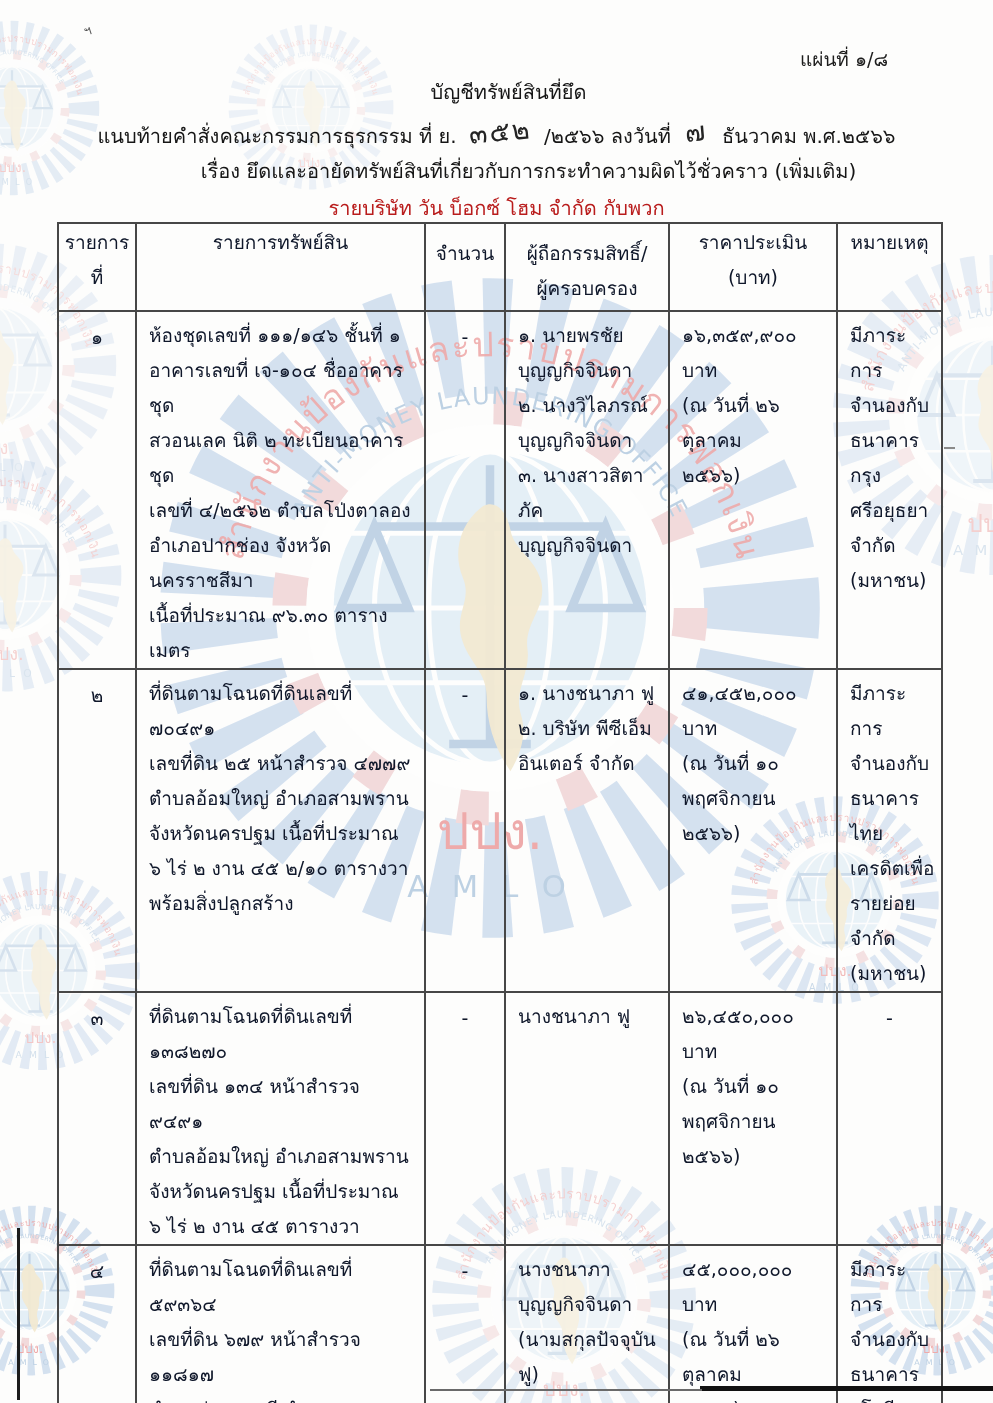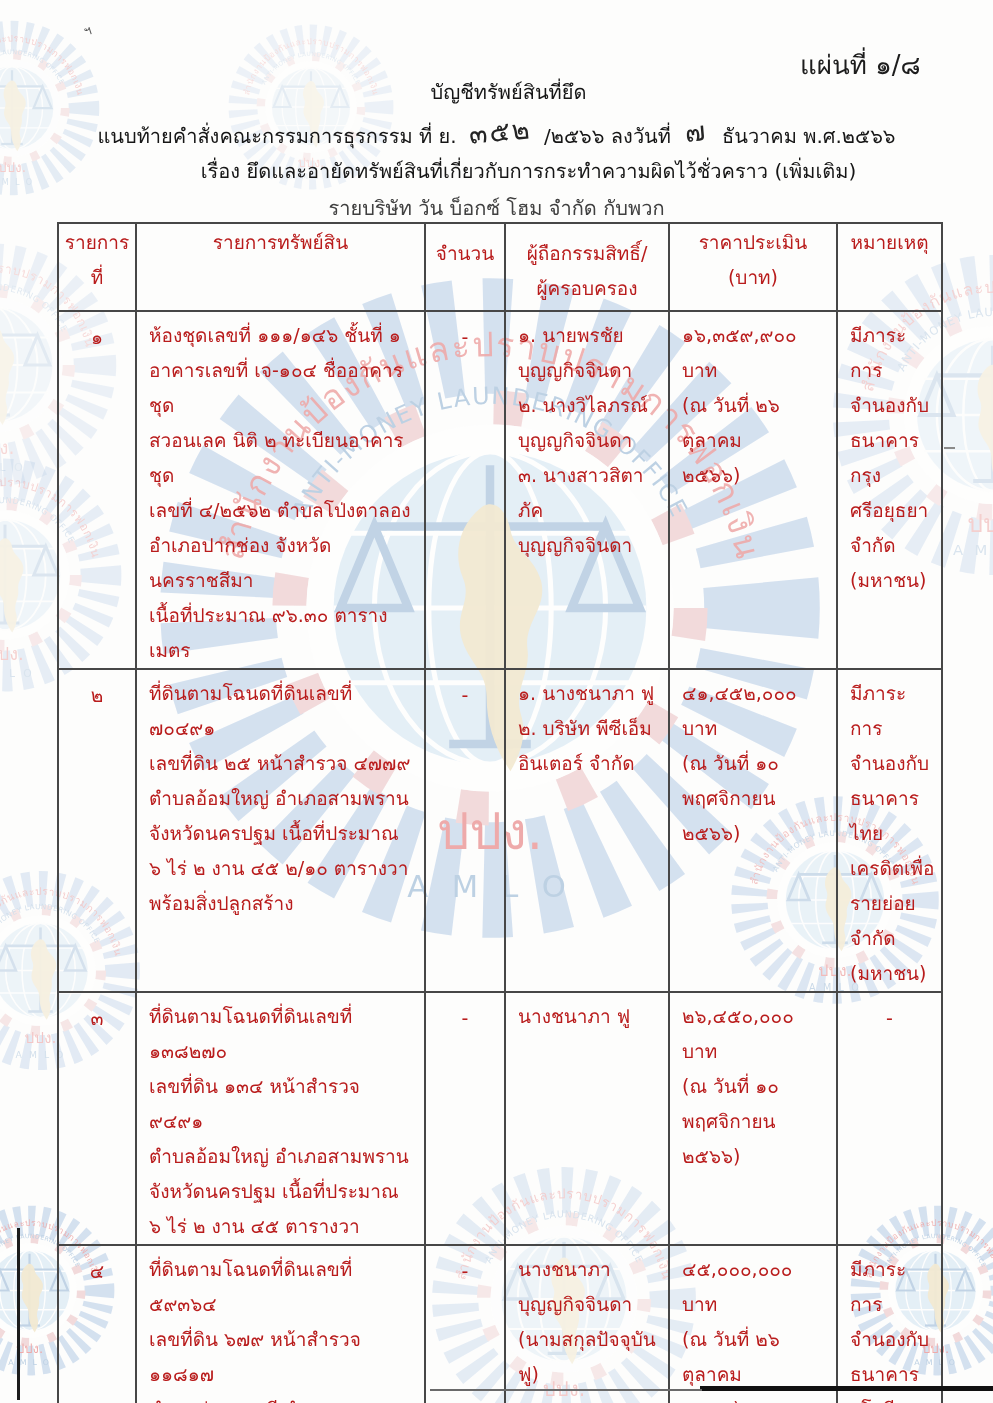--- a/index.html
+++ b/index.html
@@ -21,39 +21,39 @@
   .s-center  {left:150px;  top:268px;  width:680px;height:680px;opacity:.50;}
   .s-leftmid {left:-115px; top:455px;  width:240px;height:240px;opacity:.28;}
   .s-row3r   {left:728px;  top:793px;  width:214px;height:214px;opacity:.40;}
   .s-leftr4  {left:-62px;  top:868px;  width:205px;height:205px;opacity:.33;}
   .s-botctr  {left:428px;  top:1163px; width:272px;height:272px;opacity:.30;}
   .s-botleft {left:-58px;  top:1203px; width:175px;height:175px;opacity:.50;}
   .s-botright{left:848px;  top:1203px; width:175px;height:175px;opacity:.50;}
   
   .hdr{position:absolute;left:0;top:0;width:100%;z-index:2;}
   .sheet-no{
-    position:absolute;left:800px;top:44px;font-size:26px;color:#1d1d1d;white-space:nowrap;
+    position:absolute;left:800px;top:44px;font-size:19px;color:#1d1d1d;white-space:nowrap;
   }
   .doc-title{position:absolute;left:12px;top:76px;width:100%;text-align:center;font-size:20px;color:#161616;}
   .doc-line2{position:absolute;left:0;top:112px;width:100%;text-align:center;font-size:20px;color:#161616;}
   .doc-line3{position:absolute;left:0;top:155px;width:100%;text-align:center;font-size:20px;color:#161616;margin-left:32px;}
-  .doc-line4{position:absolute;left:0;top:192px;width:100%;text-align:center;font-size:20px;color:#404040;}
+  .doc-line4{position:absolute;left:0;top:192px;width:100%;text-align:center;font-size:20px;color:#b91c1c;}
   .handwritten{
     display:inline-block;font-size:27px;color:#242424;
     transform:rotate(-5deg) translateY(-2px);padding:0 6px;letter-spacing:2px;
   }
   .hw-sp{padding:0 8px;}
   
   table.doc{
     position:absolute;left:57px;top:222px;width:884px;z-index:1;
     border-collapse:collapse;table-layout:fixed;background:transparent;
   }
   table.doc td,table.doc th{
     border:2px solid #474747;vertical-align:top;
-    font-size:19px;line-height:35px;color:#b91c1c;font-weight:normal;
+    font-size:19px;line-height:35px;color:#0f172a;font-weight:normal;
     white-space:pre-line;overflow:hidden;
   }
   tr.h-head{height:88px;}
   tr.h-r0{height:198px;} tr.h-r1{height:247px;} tr.h-r2{height:185px;}
   tr.h-r3{height:208px;}
   th{ text-align:center;vertical-align:middle;line-height:30px;font-size:19px;}
   th.top-al{vertical-align:top;padding-top:12px;}
   td.c-no{text-align:center;padding-top:8px;}
   td.c-asset{padding:6px 8px 0 12px;border-radius:15px;}
   td.c-qty{text-align:center;padding-top:8px;}

